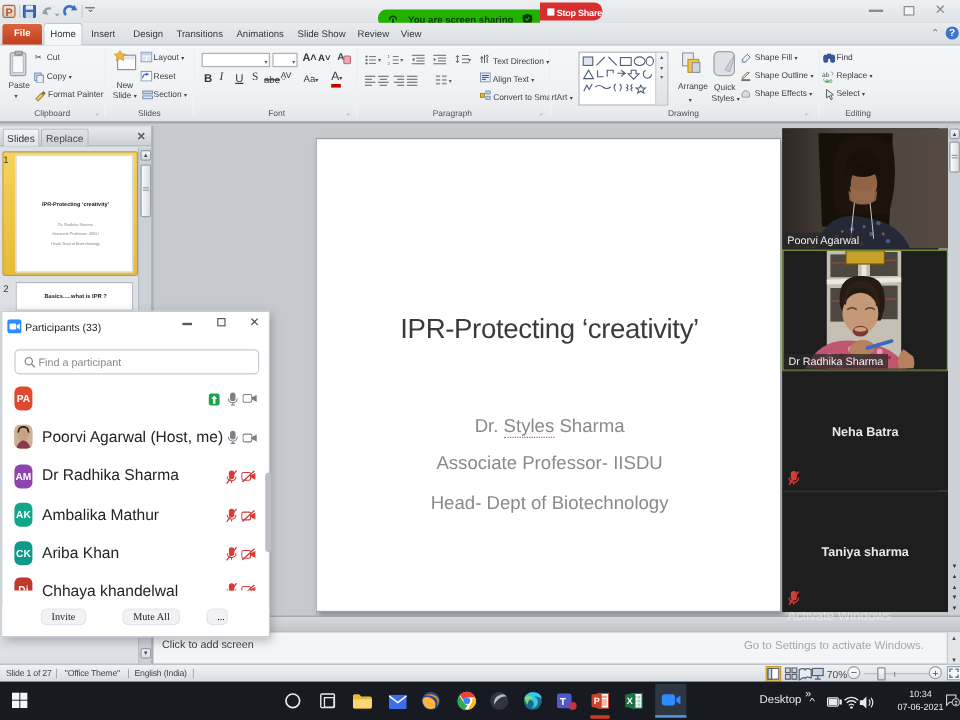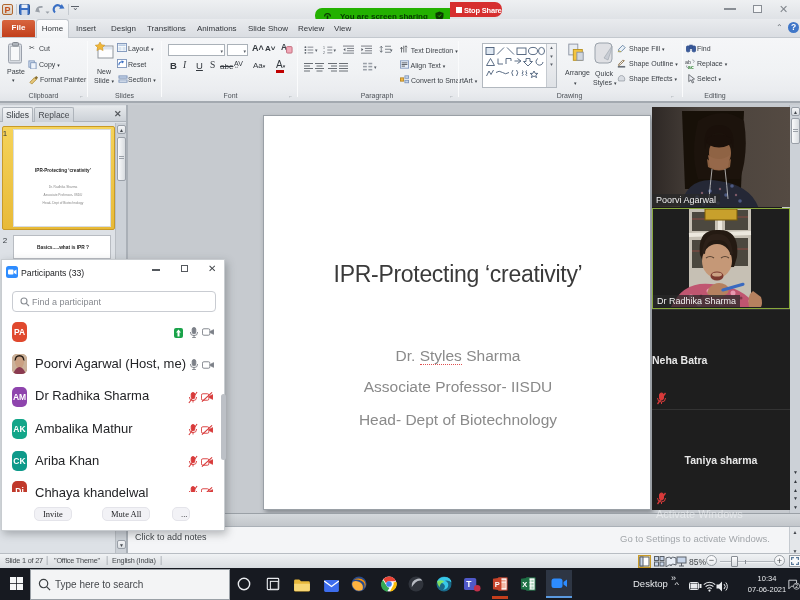--- a/index.html
+++ b/index.html
@@ -491,21 +491,21 @@
               <circle cx="88" cy="89" r="1.5"></circle>
             </g>
           <path d="M56 79 q8 -8 17 -3 q4 3 2 8 l-6 4 q-10 2 -15 -4 z" fill="#b5815f"></path>
           <rect x="68" y="80" width="24" height="3" rx="1.5" fill="#3a6ac0" transform="rotate(-16 68 80)"></rect>
           <path d="M96 98 q-2 -12 4 -16 l8 6 q2 6 0 10 z" fill="#b5815f"></path>
         </svg>
         <div class="abs" style="left:0px;bottom:1px;background:rgba(40,40,40,0.75);color:#f0f0f0;font-size:9px;padding:1px 4px;white-space:nowrap;">Dr Radhika Sharma</div>
       </div>
 
       <div class="abs" style="left:0;top:202px;width:138px;height:100.5px;background:#1e1e1e;border-top:1px solid #333;">
-        <div class="abs" style="left:0;top:44px;width:138px;text-align:left;color:#e8e8e8;font-size:10.5px;font-weight:bold;">Neha Batra</div>
+        <div class="abs" style="left:0;top:44px;width:138px;text-align:center;color:#e8e8e8;font-size:10.5px;font-weight:bold;">Neha Batra</div>
         <svg class="abs" style="left:4px;bottom:4px;" width="11" height="13" viewBox="0 0 11 13">
             <g stroke="#d83a3a" fill="#d83a3a">
               <rect x="3.5" y="1" width="4" height="7" rx="2"></rect>
               <path d="M1.5 6 a4 4 0 0 0 8 0" fill="none"></path>
               <line x1="5.5" y1="10" x2="5.5" y2="12"></line>
               <line x1="9.5" y1="1" x2="1.5" y2="12" stroke-width="1.3"></line>
             </g>
           </svg>
       </div>
 
@@ -664,21 +664,21 @@
       <div class="abs" style="left:0;bottom:0;width:100%;height:26px;background:#fff;">
         <span class="pbtn" style="left:32px;">Invite</span>
         <span class="pbtn" style="left:100px;">Mute All</span>
         <span class="pbtn" style="left:170px;width:18px;">...</span>
       </div>
     </div>
 
     <div class="abs" style="left:128px;top:408px;width:672px;height:13px;background:linear-gradient(#d4d8dc,#c2c6cb);border-top:1px solid #9aa0a6;"></div>
 
     <div class="abs" style="left:128px;top:421px;width:672px;height:27px;background:#f4f5f7;border-top:1px solid #aab0b7;">
-      <div class="abs" style="left:7px;top:5px;font-size:9px;color:#3e4246;">Click to add notes</div>
+      <div class="abs" style="left:7px;top:5px;font-size:9px;color:#3e4246;">Click to add screen</div>
       <div class="abs" style="left:492px;top:6px;font-size:9.5px;color:#a2a6aa;">Go to Settings to activate Windows.</div>
       <div class="abs" style="left:661px;top:0px;width:11px;height:27px;background:#e4e7ea;border-left:1px solid #c5cad0;font-size:5px;color:#44484e;text-align:center;">
           <div style="margin-top:2px;">▲</div>
           <div style="margin-top:13px;">▼</div>
         </div>
     </div>
   </div>
   <div class="abs" id="statusbar">
     <span class="abs" style="left:5px;top:2px;font-size:7.3px;letter-spacing:-0.2px;">Slide 1 of 27</span>
     <span class="abs" style="left:46px;top:1px;color:#9aa0a6;">|</span>
@@ -699,21 +699,21 @@
             <rect x="6" y="6" width="4" height="4"></rect>
           </g>
         </svg></span>
     <span class="abs" style="left:665px;top:2px;"><svg width="12" height="11" viewBox="0 0 12 11">
           <path d="M1 2 q5 -2 5 1 q0 -3 5 -1 v7 q-5 -2 -5 1 q0 -3 -5 1 z" fill="#e8eef6" stroke="#5a6069"></path>
         </svg></span>
     <span class="abs" style="left:676px;top:2px;"><svg width="11" height="11" viewBox="0 0 11 11">
           <rect x="1" y="1" width="9" height="6" fill="#c8d6ea" stroke="#5a6069"></rect>
           <path d="M5.5 7 v3 M3 10 h5" stroke="#5a6069"></path>
         </svg></span>
-    <span class="abs" style="left:689px;top:3px;">85%</span>
+    <span class="abs" style="left:689px;top:3px;">70%</span>
     <span class="abs" style="left:706px;top:1px;width:11px;height:11px;border:1px solid #9aa0a6;border-radius:50%;background:linear-gradient(#fdfdfe,#e8ebee);text-align:center;line-height:9px;color:#44484c;font-size:9px;">−</span>
     <span class="abs" style="left:720px;top:7px;width:54px;height:2px;background:#b0b5bb;border-bottom:1px solid #f0f2f4;"></span>
     <span class="abs" style="left:745px;top:6px;width:1px;height:4px;background:#888d94;"></span>
     <span class="abs" style="left:731px;top:2px;width:7px;height:11px;background:linear-gradient(#fdfdfe,#d8dce0);border:1px solid #888d94;border-radius:1px;"></span>
     <span class="abs" style="left:774px;top:1px;width:11px;height:11px;border:1px solid #9aa0a6;border-radius:50%;background:linear-gradient(#fdfdfe,#e8ebee);text-align:center;line-height:10px;color:#44484c;font-size:9px;">+</span>
     <span class="abs" style="left:789px;top:1px;"><svg width="12" height="12" viewBox="0 0 12 12">
           <rect x="0.5" y="0.5" width="11" height="11" fill="#f8f9fa" stroke="#9aa0a6"></rect>
           <g fill="#5a7a9a">
             <path d="M2 2 h3 v1.2 l-1.8 0 0 1.8 h-1.2 z"></path>
             <path d="M10 2 v3 h-1.2 l0 -1.8 -1.8 0 v-1.2 z"></path>
@@ -724,27 +724,20 @@
   </div>
   <div class="abs" id="taskbar">
     <svg class="abs" style="left:10px;top:9px;" width="13" height="13" viewBox="0 0 17 17">
         <g fill="#f5f6f7">
           <rect x="0" y="0" width="8" height="8"></rect>
           <rect x="9" y="0" width="8" height="8"></rect>
           <rect x="0" y="9" width="8" height="8"></rect>
           <rect x="9" y="9" width="8" height="8"></rect>
         </g>
       </svg>
-    <div class="abs" style="left:30px;top:1px;width:200px;height:31px;background:#f3f4f5;border:1px solid #9aa0a6;">
-      <svg class="abs" style="left:7px;top:8px;" width="13" height="13" viewBox="0 0 14 14">
-          <circle cx="6" cy="6" r="4.5" fill="none" stroke="#3c4043" stroke-width="1.3"></circle>
-          <line x1="9.5" y1="9.5" x2="13" y2="13" stroke="#3c4043" stroke-width="1.3"></line>
-        </svg>
-      <span class="abs" style="left:24px;top:9px;font-size:10px;color:#45484c;">Type here to search</span>
-    </div>
     <span class="abs" style="left:237px;top:9px;"><svg width="14" height="14" viewBox="0 0 16 16">
           <circle cx="8" cy="8" r="6.5" fill="none" stroke="#e8eaed" stroke-width="1.6"></circle>
         </svg></span>
     <span class="abs" style="left:266px;top:9px;"><svg width="14" height="14" viewBox="0 0 16 16">
           <rect x="1.5" y="1.5" width="13" height="13" rx="1" fill="none" stroke="#e8eaed" stroke-width="1.3"></rect>
           <rect x="5" y="5" width="9" height="9" fill="#171a21" stroke="#e8eaed" stroke-width="1.2"></rect>
         </svg></span>
     <span class="abs" style="left:294px;top:10px;"><svg width="16" height="13" viewBox="0 0 17 14">
           <path d="M0 2 a1.5 1.5 0 0 1 1.5 -1.5 h4 l2 2 h8 a1.5 1.5 0 0 1 1.5 1.5 v8 a1.5 1.5 0 0 1 -1.5 1.5 h-14 a1.5 1.5 0 0 1 -1.5 -1.5 z" fill="#e8b83c"></path>
           <path d="M0 5 h17 v6.5 a1.5 1.5 0 0 1 -1.5 1.5 h-14 a1.5 1.5 0 0 1 -1.5 -1.5 z" fill="#f8d775"></path>

